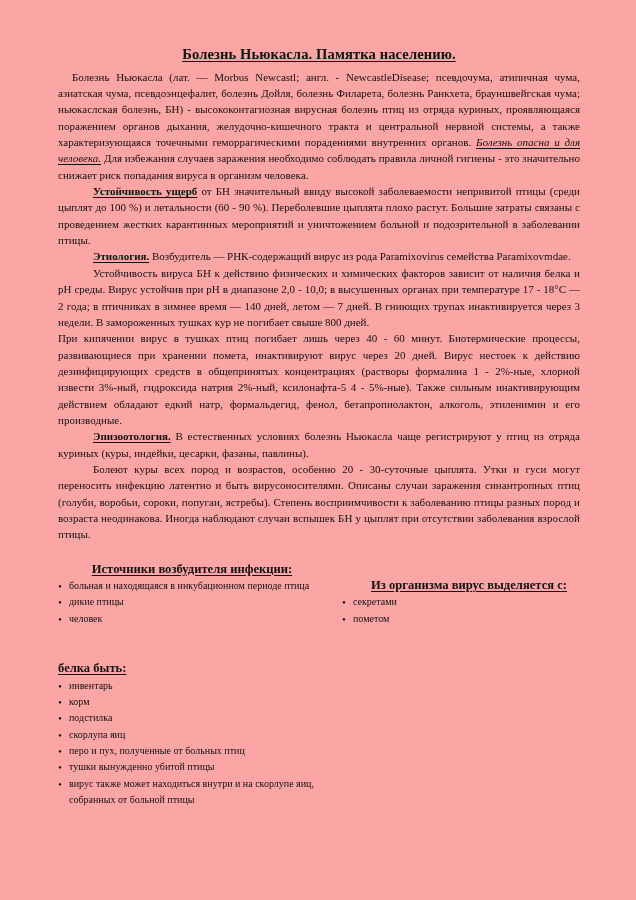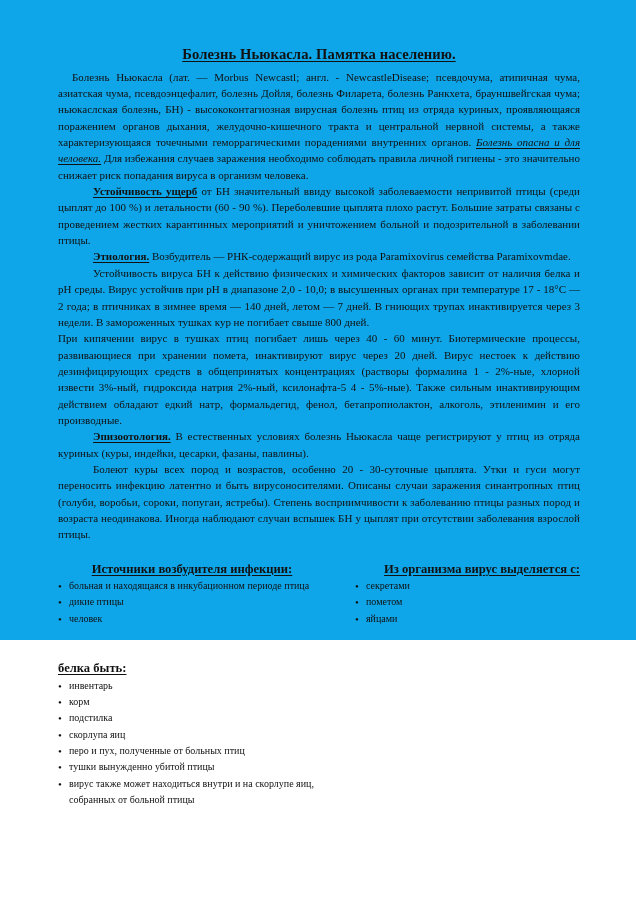--- a/index.html
+++ b/index.html
@@ -11,24 +11,24 @@
     width: 636px;
     height: 900px;
     font-family: "Liberation Serif", "DejaVu Serif", serif;
     color: #111111;
     -webkit-font-smoothing: antialiased;
   }
 
   .page {
     position: relative;
     width: 636px;
-    height: 640px;
+    height: 900px;
     box-sizing: border-box;
     padding: 45px 56px 8px 58px;
-    background: #0ea5e9;
+    background: #fca5a5;
   }
 
   .doc-title {
     text-align: center;
     font-weight: bold;
     font-size: 14.6px;
     line-height: 1.35;
     margin: 0 0 4px 0;
     letter-spacing: 0.1px;
   }
@@ -57,21 +57,21 @@
   .it-u {
     font-style: italic;
     text-decoration: underline;
     text-underline-offset: 1.5px;
   }
 
   
   .cols {
     display: flex;
     align-items: flex-end;
-    gap: 17px;
+    gap: 4px;
   }
   .col-left {
     width: 268px;
     flex: 0 0 268px;
   }
   .col-right {
     width: 254px;
     flex: 0 0 254px;
     padding-left: 12px;
   }
@@ -153,21 +153,20 @@
         <li>больная и находящаяся в инкубационном периоде птица</li>
         <li>дикие птицы</li>
         <li>человек</li>
       </ul>
     </div>
     <div class="col-right">
       <p class="col-head"><span>Из организма вирус выделяется с:</span></p>
       <ul class="bullets">
         <li>секретами</li>
         <li>пометом</li>
-        <li>яйцами</li>
       </ul>
     </div>
   </div>
 
   <div class="gap-mid"></div>
 
   <div class="cols">
     <div class="col-left">
       <p class="col-head left-wrap"><br><span>белка быть:</span></p>
       <ul class="bullets">

